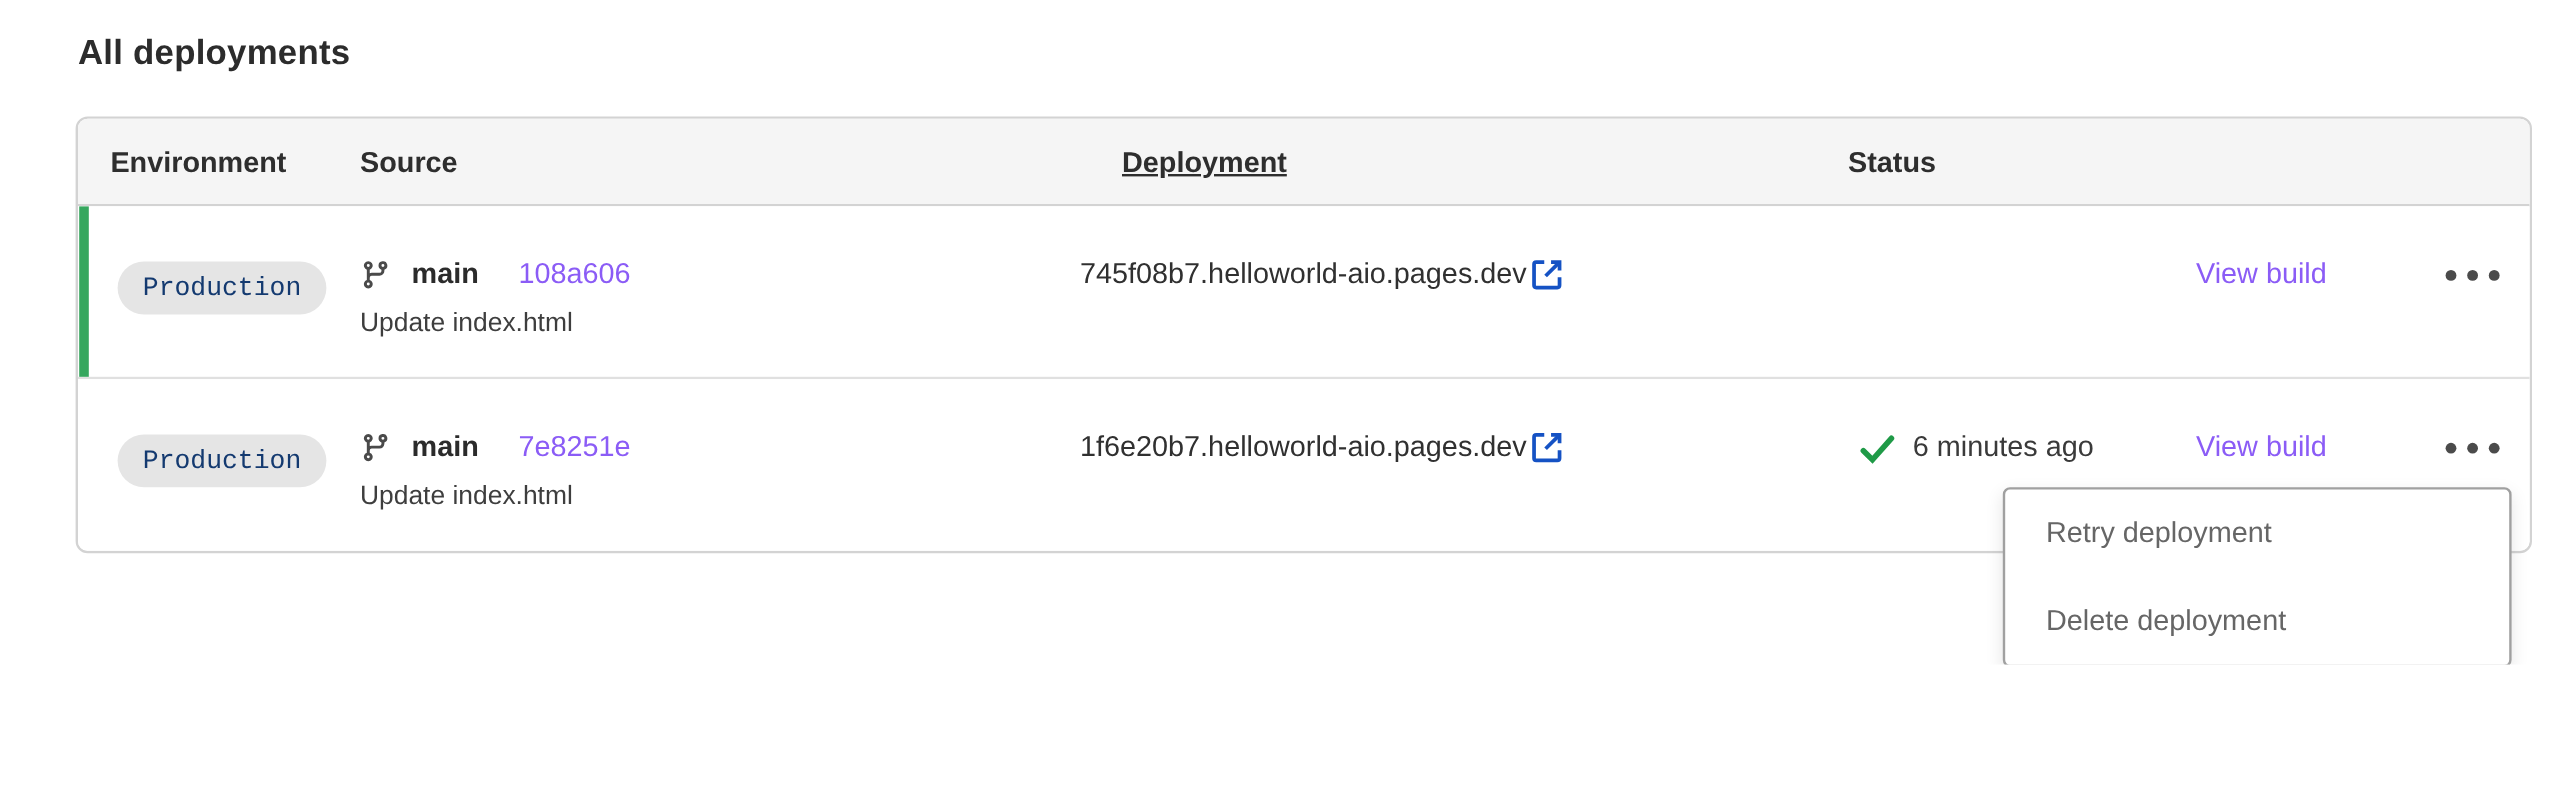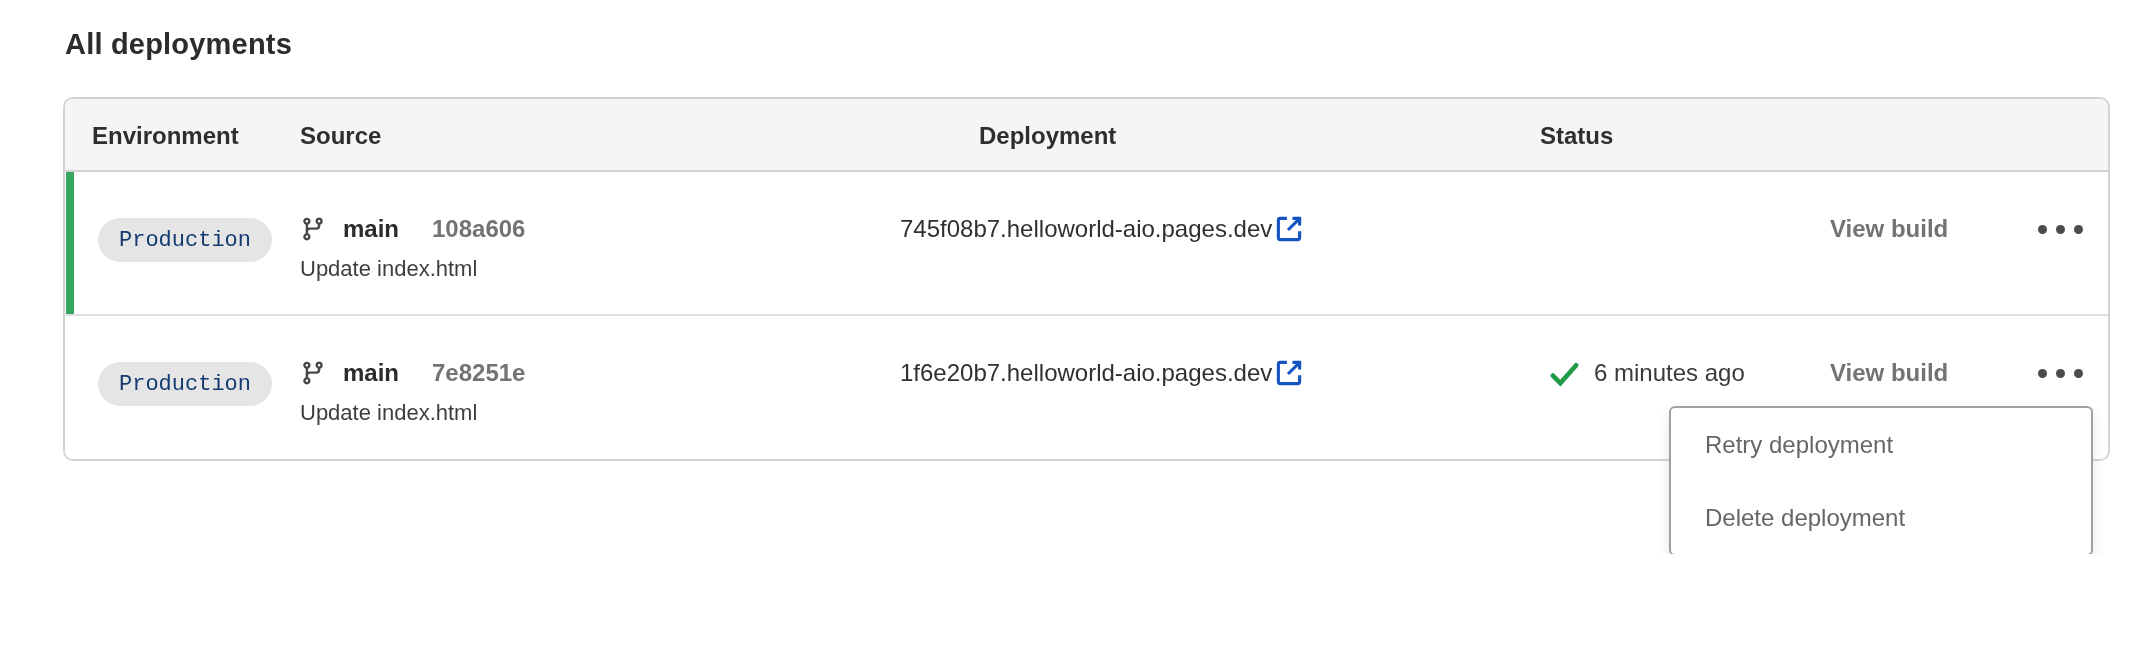--- a/index.html
+++ b/index.html
@@ -14,37 +14,37 @@
   }
   .table {
     position:absolute; left:63px; top:97px; width:2047px;
     background:#fff; border:2px solid #d3d3d3; border-radius:10px;
   }
   .thead {
     position:relative; height:73px; background:#f5f5f5;
     border-bottom:2px solid #d3d3d3; border-radius:8px 8px 0 0;
   }
   .th { position:absolute; top:0; line-height:73px; font-size:24px; font-weight:600; color:#2e2e2e; }
-  .th-env { left:27px; } .th-src { left:235px; } .th-dep { left:914px; } .th-sta { left:1475px; }
+  .th-env { left:27px; } .th-src { left:235px; } .th-dep { left:870px;text-decoration:underline; } .th-sta { left:1475px; }
 
   .row { position:relative; height:144px; background:#fff; }
   .row-first { border-bottom:2px solid #e0e0e0; border-radius:0; }
   .row-last { height:143px; border-radius:0 0 8px 8px; }
   .current-bar { position:absolute; left:1px; top:0; width:8px; height:100%; background:#36a75e; }
 
   .badge {
     position:absolute; left:33px; top:46px; height:44px;
     display:inline-flex; align-items:center; padding:0 21px;
     border-radius:22px; background:#e5e5e5; color:#143a70; font-size:22px;font-family:Liberation Mono, monospace;
   }
   .source-line { position:absolute; left:235px; top:37px; height:40px; display:flex; align-items:center; }
   .git-icon { width:26px; height:26px; color:#4a4a4a; display:inline-flex; flex:none; }
   .git-icon svg { width:100%; height:100%; }
   .branch { margin-left:17px; font-size:24px; font-weight:700; color:#2b2b2b; }
-  .link { color:#737373; text-decoration:none; cursor:pointer;font-weight:bold; }
+  .link { color:#8b5cf6; text-decoration:none; cursor:pointer; }
   .commit { margin-left:33px; font-size:24px; }
   .commit-msg { position:absolute; left:235px; top:84px; font-size:22px; color:#3e3e3e; }
 
   .dep-line { position:absolute; left:835px; top:37px; height:40px; display:flex; align-items:center; gap:0; }
   .dep-url { font-size:24px; color:#303030; }
   .ext-icon { width:34px; height:34px; color:#1552c4; display:inline-flex; cursor:pointer; flex:none; }
   .ext-icon svg { width:100%; height:100%; }
 
   .status-line { position:absolute; left:1483px; top:37px; height:40px; display:flex; align-items:center; gap:13px; }
   .check { width:33px; height:33px; display:inline-flex; color:#1f9a47; flex:none; }

